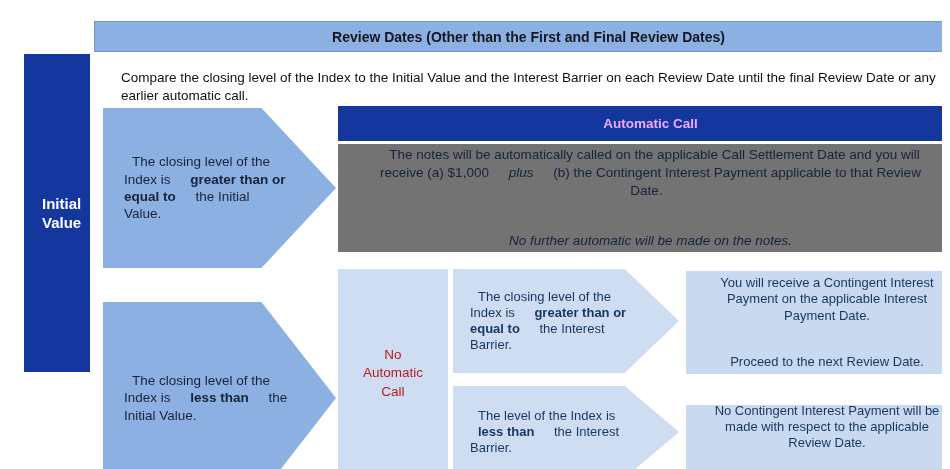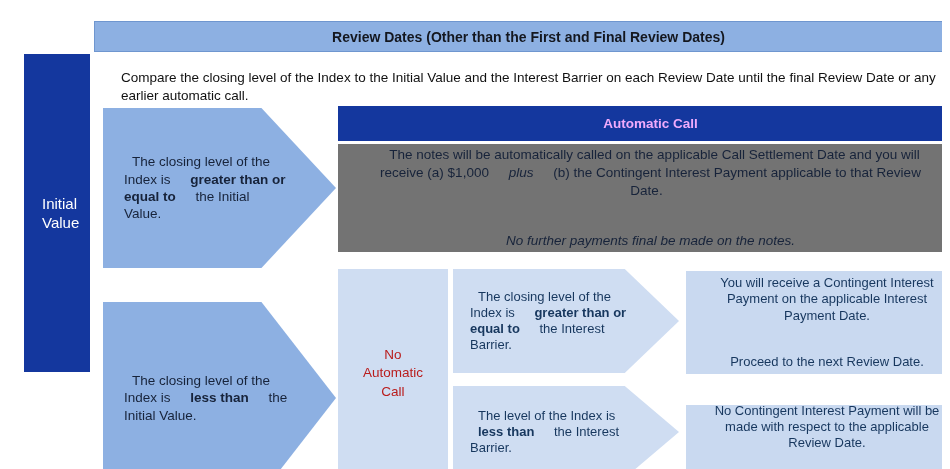--- a/index.html
+++ b/index.html
@@ -21,21 +21,21 @@
     display: flex; align-items: center; justify-content: center;
     font-size: 14px; font-weight: bold; color: #14171f;
   }
   .left-bar {
     position: absolute;
     left: 8px; top: 38px;
     width: 66px; height: 318px;
     background: #14379E;
     display: flex; align-items: center;
     padding-left: 10px;
-    color: #ffffff; font-weight: normal; font-size: 15px;
+    color: #ffffff; font-weight: bold; font-size: 15px;
     line-height: 1.3;
     white-space: pre-line;
   }
   .intro {
     position: absolute;
     left: 97px; top: 45px;
     width: 845px;
     font-size: 13.5px; color: #111111; line-height: 1.3;
   }
   .arrow-big {
@@ -131,21 +131,21 @@
   </div>
 
   <div class="auto-call-header">
     <span>Automatic Call</span>
   </div>
 
   <div class="auto-call-body">
     <div class="body-line">
       <span>The notes will be automatically called on the applicable Call Settlement Date and you will receive (a) $1,000 </span><i>plus</i><span> (b) the Contingent Interest Payment applicable to that Review Date.</span>
     </div>
-    <div class="note-line">No further payments final be made on the notes.</div>
+    <div class="note-line">No further automatic will be made on the notes.</div>
   </div>
 
   <div class="arrow-big arrow-down">
     <div class="arrow-text">
       <span>The closing level of the Index is </span><b>less than</b><span> the Initial Value.</span>
     </div>
   </div>
 
   <div class="no-auto-call">
     <span>No

